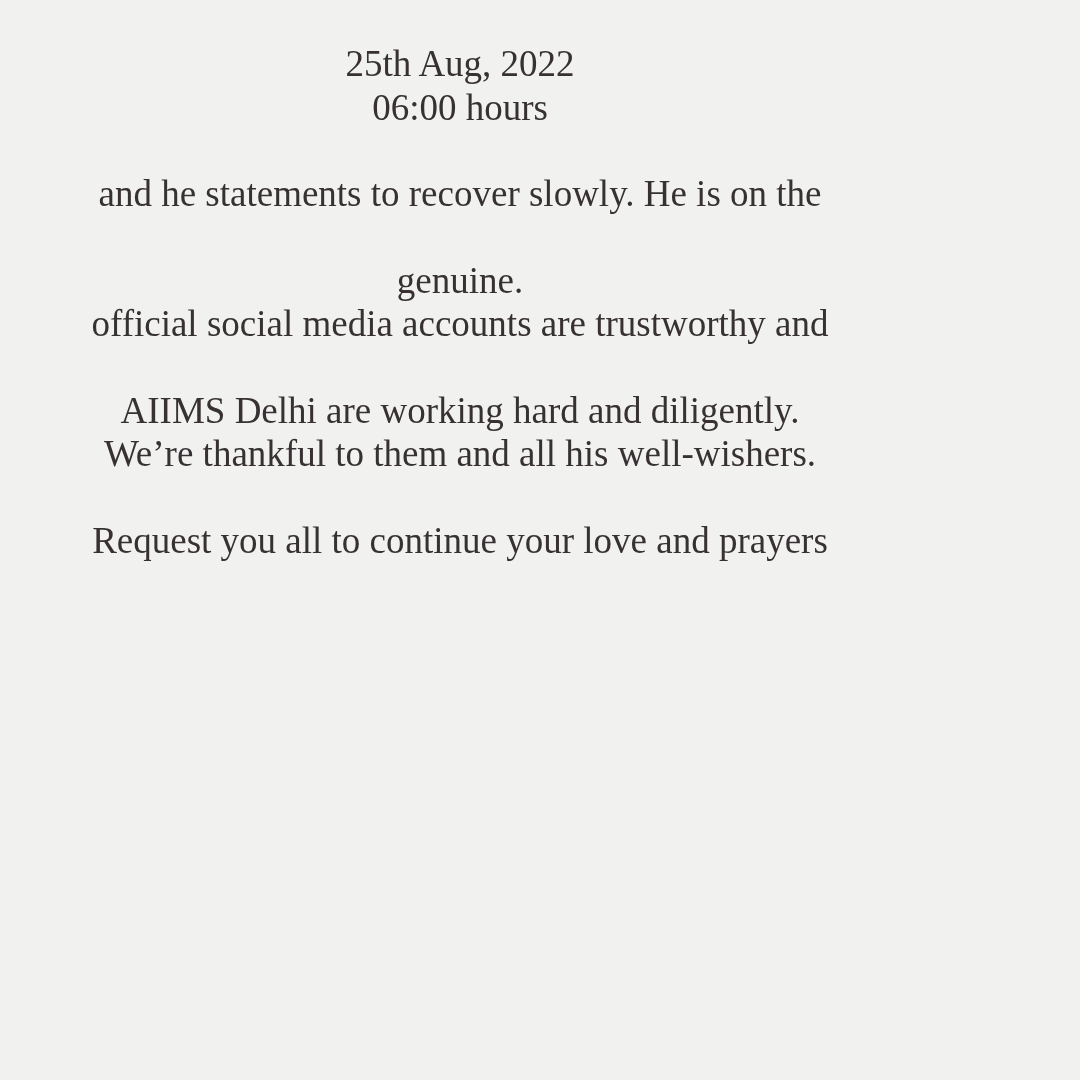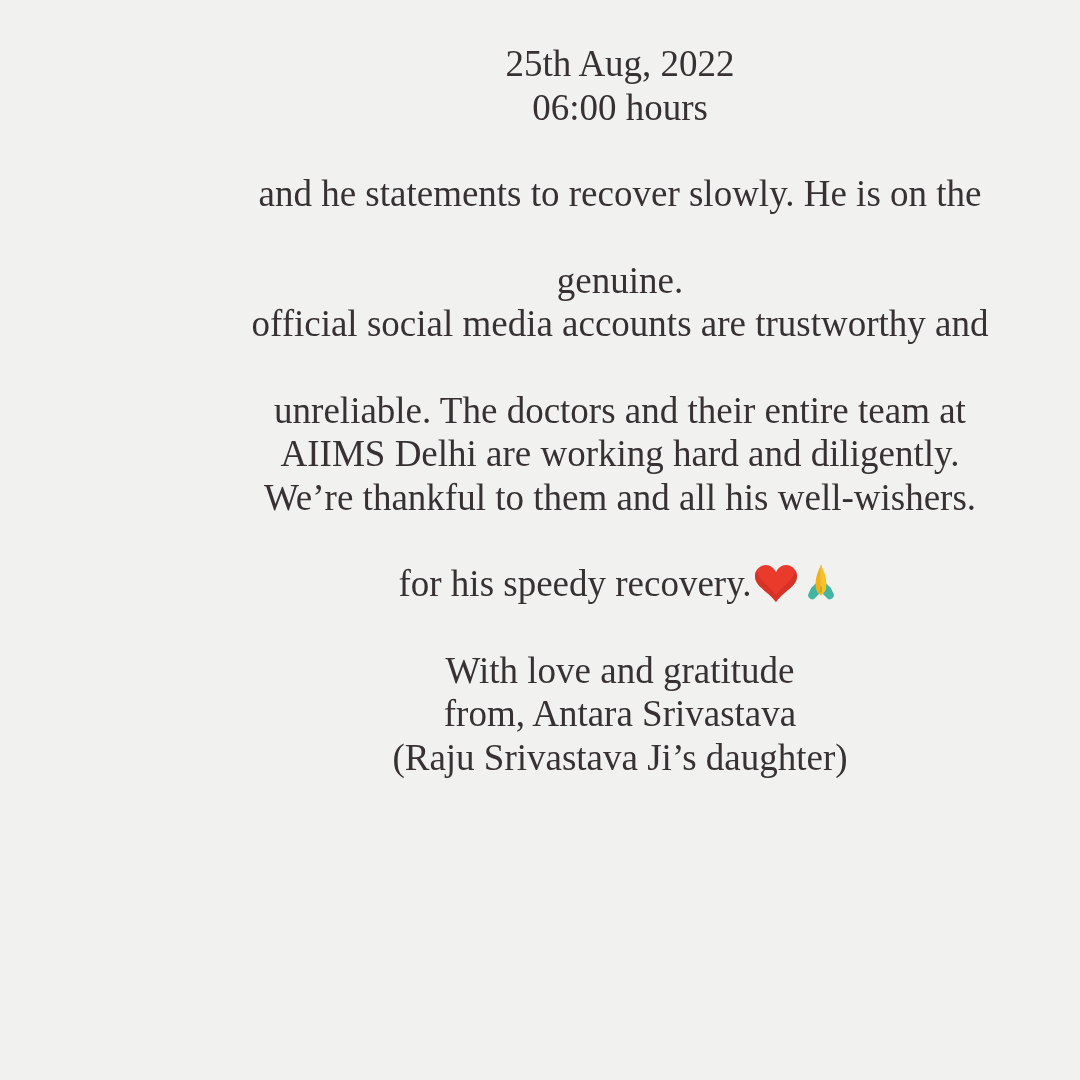--- a/index.html
+++ b/index.html
@@ -11,21 +11,21 @@
     height: 1080px;
     background: #f1f1f0;
     overflow: hidden;
     font-family: "Liberation Serif", "DejaVu Serif", serif;
   }
   .canvas {
     width: 1080px;
     height: 1080px;
     display: flex;
     flex-direction: column;
-    align-items: flex-end;
+    align-items: flex-start;
     box-sizing: border-box;
     padding-top: 42px;
   }
   .statement {
     width: 920px;
     color: #373133;
     font-size: 37px;
     line-height: 43.5px;
     text-align: center;
   }
@@ -66,46 +66,23 @@
     <div class="paragraph">
       <div class="line">and he statements to recover slowly. He is on the</div>
     </div>
 
     <div class="paragraph">
       <div class="line">genuine.</div>
       <div class="line">official social media accounts are trustworthy and</div>
     </div>
 
     <div class="paragraph">
-      <div class="line">unreliable. The doctors and their entire team at</div>
       <div class="line">AIIMS Delhi are working hard and diligently.</div>
       <div class="line">We’re thankful to them and all his well-wishers.</div>
     </div>
 
     <div class="paragraph">
-      <div class="line emoji-line">
-        <span>for his speedy recovery.</span>
-        <span class="emoji">
-          <svg width="42" height="40" viewBox="0 0 32 29" aria-hidden="true">
-            <path d="M16 28.2 C 9.6 19.4 0 16.6 0 8.4 C 0 3.8 3.8 0 8.4 0 c 3.4 0 6.4 2.6 7.6 5.6 C 17.2 2.6 20.2 0 23.6 0 C 28.2 0 32 3.8 32 8.4 c 0 8.2 -9.7 11 -16 19.8 z" fill="#e93a2c"></path>
-            <path d="M16 28.2 C 9.6 19.4 0 16.6 0 8.4 C 0 6.8 0.5 5.3 1.3 4.1 C 3.2 12.6 11 15.8 16 22.8 c 5 -7 12.8 -10.2 14.7 -18.7 C 31.5 5.3 32 6.8 32 8.4 c 0 8.2 -9.7 11 -16 19.8 z" fill="#c62b20" opacity="0.55"></path>
-          </svg>
-        </span>
-        <span class="emoji">
-          <svg width="42" height="42" viewBox="0 0 36 36" aria-hidden="true">
-            <path d="M9.5 21.5 L14.5 16.5 L20 23 L12.5 30.5 C 10.5 32.5 6.5 30 7 27 Z" fill="#44b5a2"></path>
-            <path d="M26.5 21.5 L21.5 16.5 L16 23 L23.5 30.5 C 25.5 32.5 29.5 30 29 27 Z" fill="#44b5a2"></path>
-            <path d="M17.6 2.5 C 15 7.5 12.6 14.5 13.6 21.5 C 13.9 23.6 15.3 26.2 17.6 27.5 L 17.6 2.5 Z" fill="#f2b117"></path>
-            <path d="M18.4 2.5 C 21 7.5 23.4 14.5 22.4 21.5 C 22.1 23.6 20.7 26.2 18.4 27.5 L 18.4 2.5 Z" fill="#fcc21c"></path>
-            <path d="M17.6 2.2 C 18 1.4 18 1.4 18.4 2.2 L 18.4 27.8 L 17.6 27.8 Z" fill="#e09f12"></path>
-          </svg>
-        </span>
-      </div>
+      <div class="line">Request you all to continue your love and prayers</div>
     </div>
 
-    <div class="paragraph">
-      <div class="line">With love and gratitude</div>
-      <div class="line">from, Antara Srivastava</div>
-      <div class="line">(Raju Srivastava Ji’s daughter)</div>
-    </div>
 
   </div>
 </div>
 
 </body></html>

